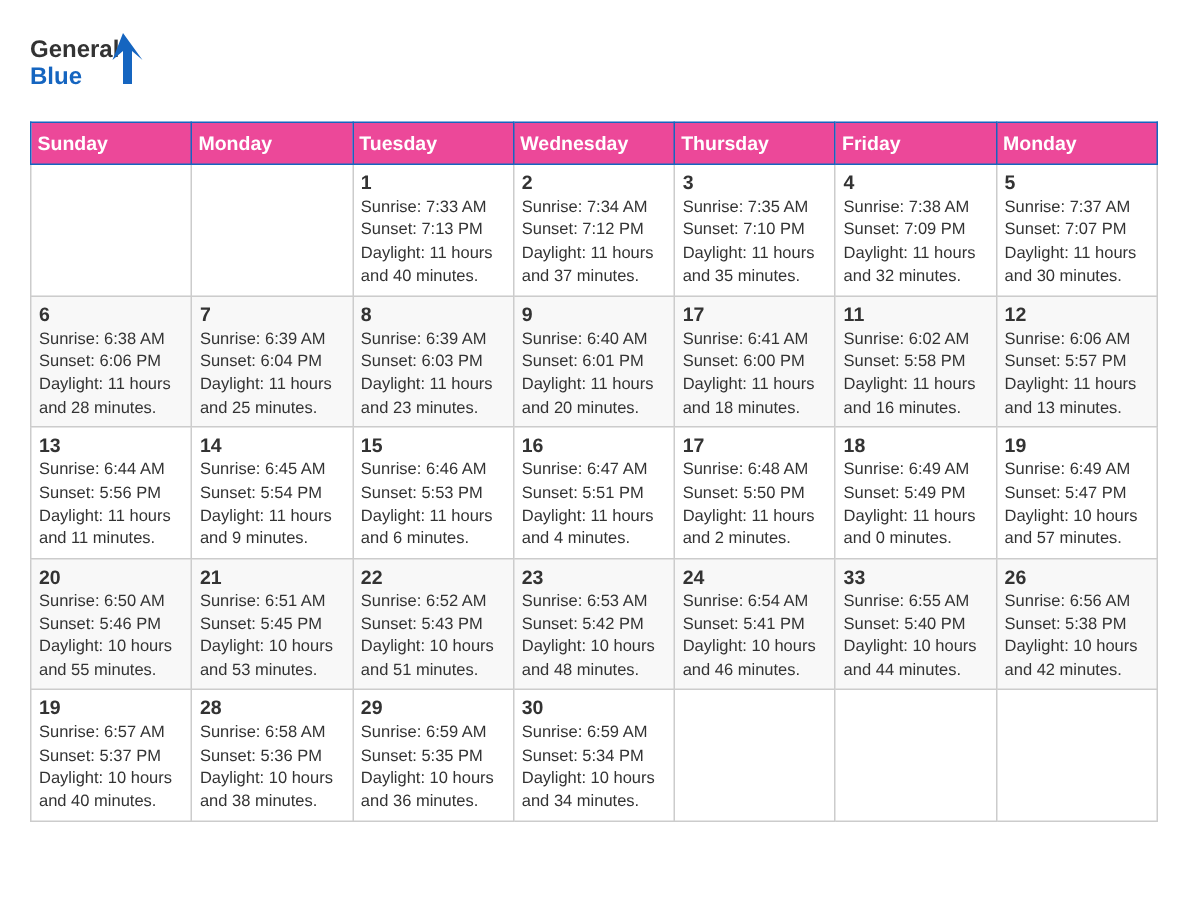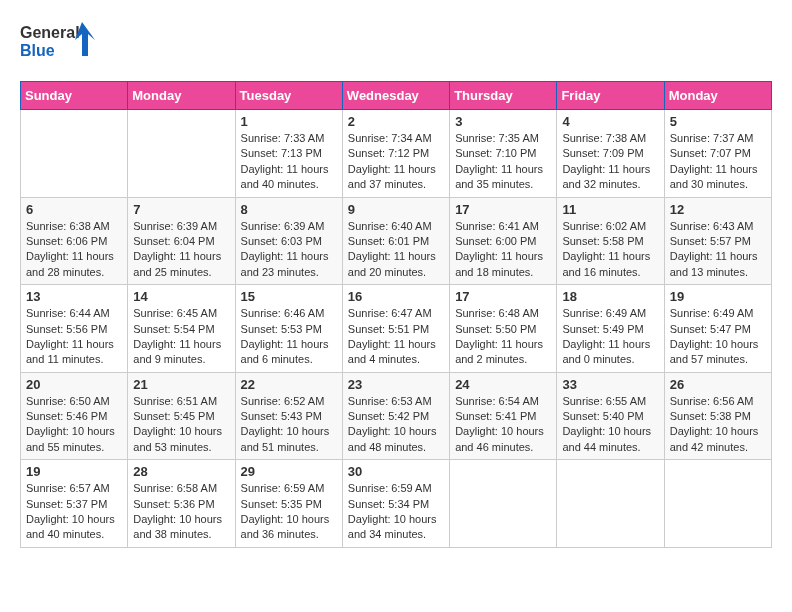--- a/index.html
+++ b/index.html
@@ -172,21 +172,21 @@
 Daylight: 11 hours and 18 minutes.</div>
         </td>
         <td>
           <span class="day-number">11</span>
           <div class="day-info">Sunrise: 6:02 AM
 Sunset: 5:58 PM
 Daylight: 11 hours and 16 minutes.</div>
         </td>
         <td>
           <span class="day-number">12</span>
-          <div class="day-info">Sunrise: 6:43 AM
+          <div class="day-info">Sunrise: 6:06 AM
 Sunset: 5:57 PM
 Daylight: 11 hours and 13 minutes.</div>
         </td>
       </tr>
       <tr>
         <td>
           <span class="day-number">13</span>
           <div class="day-info">Sunrise: 6:44 AM
 Sunset: 5:56 PM
 Daylight: 11 hours and 11 minutes.</div>

